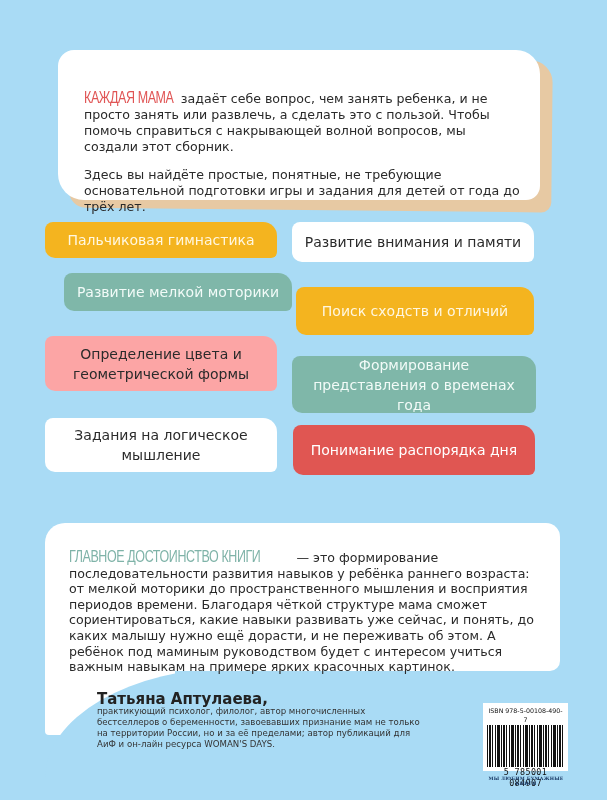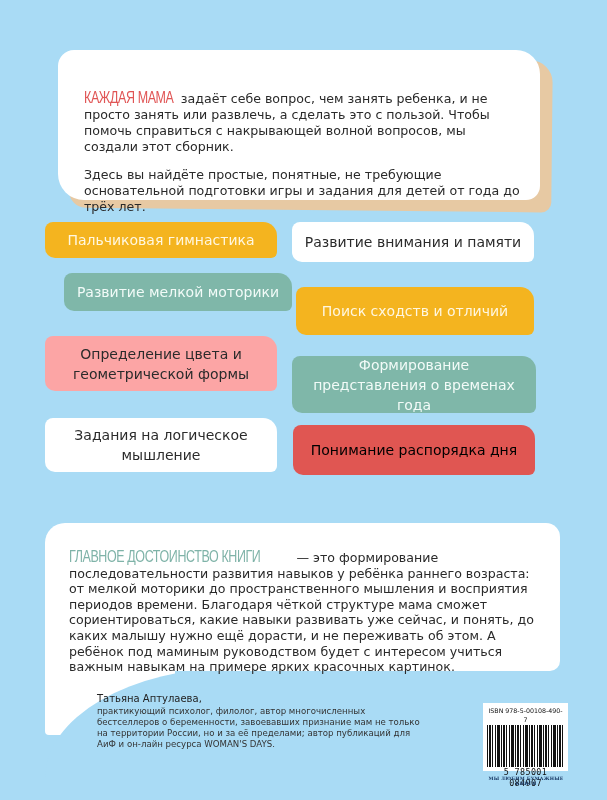--- a/index.html
+++ b/index.html
@@ -44,21 +44,21 @@
       display: flex; align-items: center; justify-content: center;
       text-align: center;
       font-size: 14px; line-height: 20px;
       border-radius: 8px 14px 6px 10px;
       padding: 16px 10px;
     }
     .label.yellow { background: #f4b41f; color: #fff7e0; }
     .label.teal { background: #7fb7a9; color: #f2fbf8; }
     .label.beige { background: #fca5a5; color: #2b2b2b; }
     .label.white { background: #ffffff; color: #2b2b2b; }
-    .label.red { background: #e05652; color: #000000; }
+    .label.red { background: #e05652; color: #ffffff; }
 
     
     .summary-box {
       position: absolute; left: 45px; top: 523px; width: 515px; height: 148px;
       background: #ffffff; border-radius: 20px 14px 10px 6px;
       padding: 26px 26px 0 24px;
       font-size: 12.6px; line-height: 15.6px;
     }
     .summary-tail {
       position: absolute; left: 45px; top: 660px; width: 130px; height: 75px;
@@ -70,21 +70,21 @@
       background: #a9dbf5;
       border-top-left-radius: 190px 110px;
       transform: translateX(0px);
     }
 
     
     .author {
       position: absolute; left: 97px; top: 692px; width: 330px;
       font-size: 8.6px; line-height: 11px; color: #333;
     }
-    .author-name { font-weight: normal; font-size: 10px; line-height: 14px; color: #222; }
+    .author-name { font-weight: bold; font-size: 15px; line-height: 14px; color: #222; }
 
     
     .barcode-box {
       position: absolute; left: 483px; top: 703px; width: 85px; height: 68px;
       background: #ffffff; padding: 3px 4px 0 4px;
     }
     .isbn-text { font-size: 6.3px; text-align: center; color: #111; line-height: 9px; }
     .bars {
       height: 42px; margin-top: 1px;
       background: repeating-linear-gradient(90deg,

